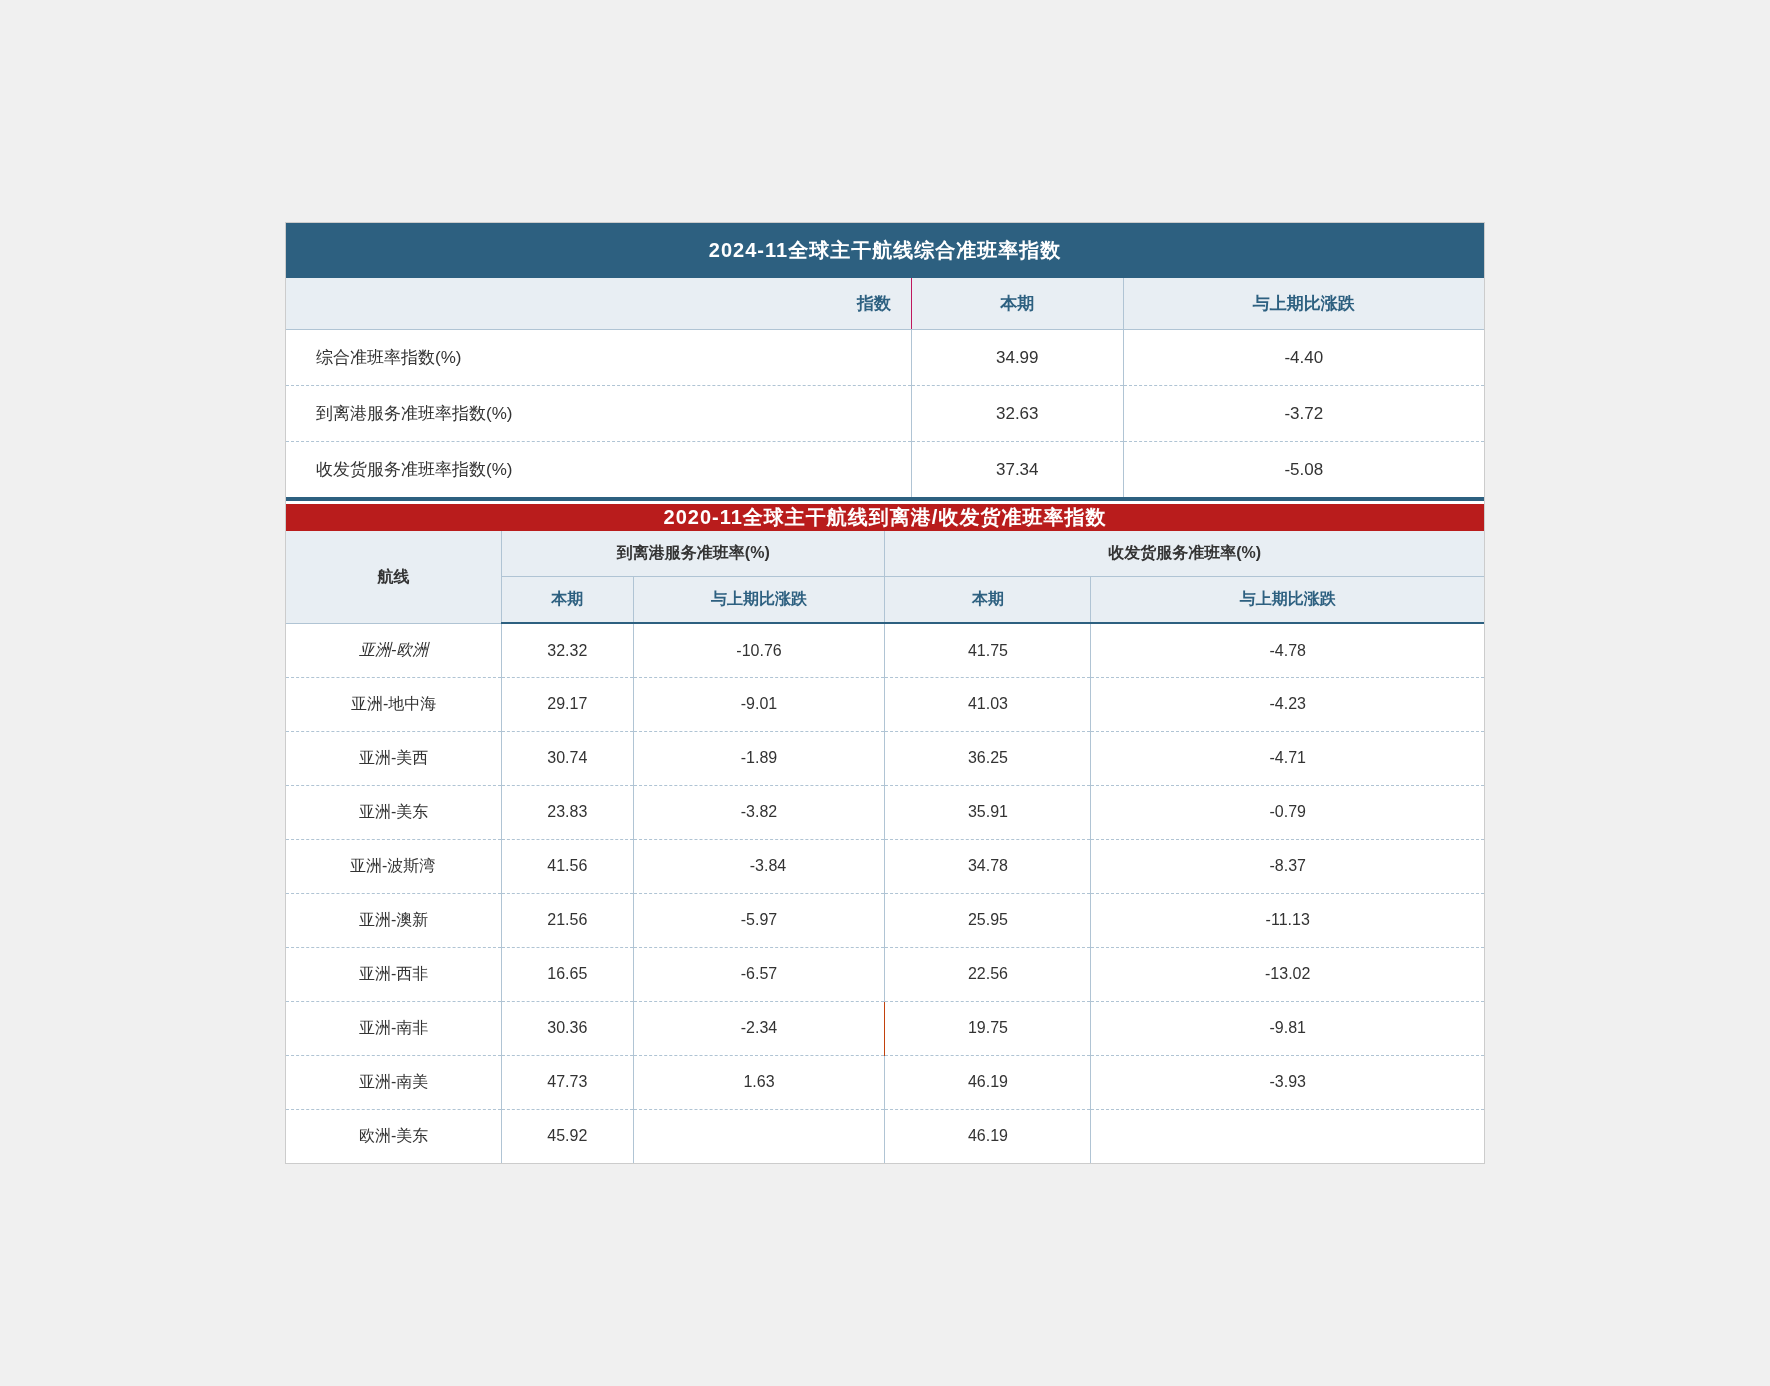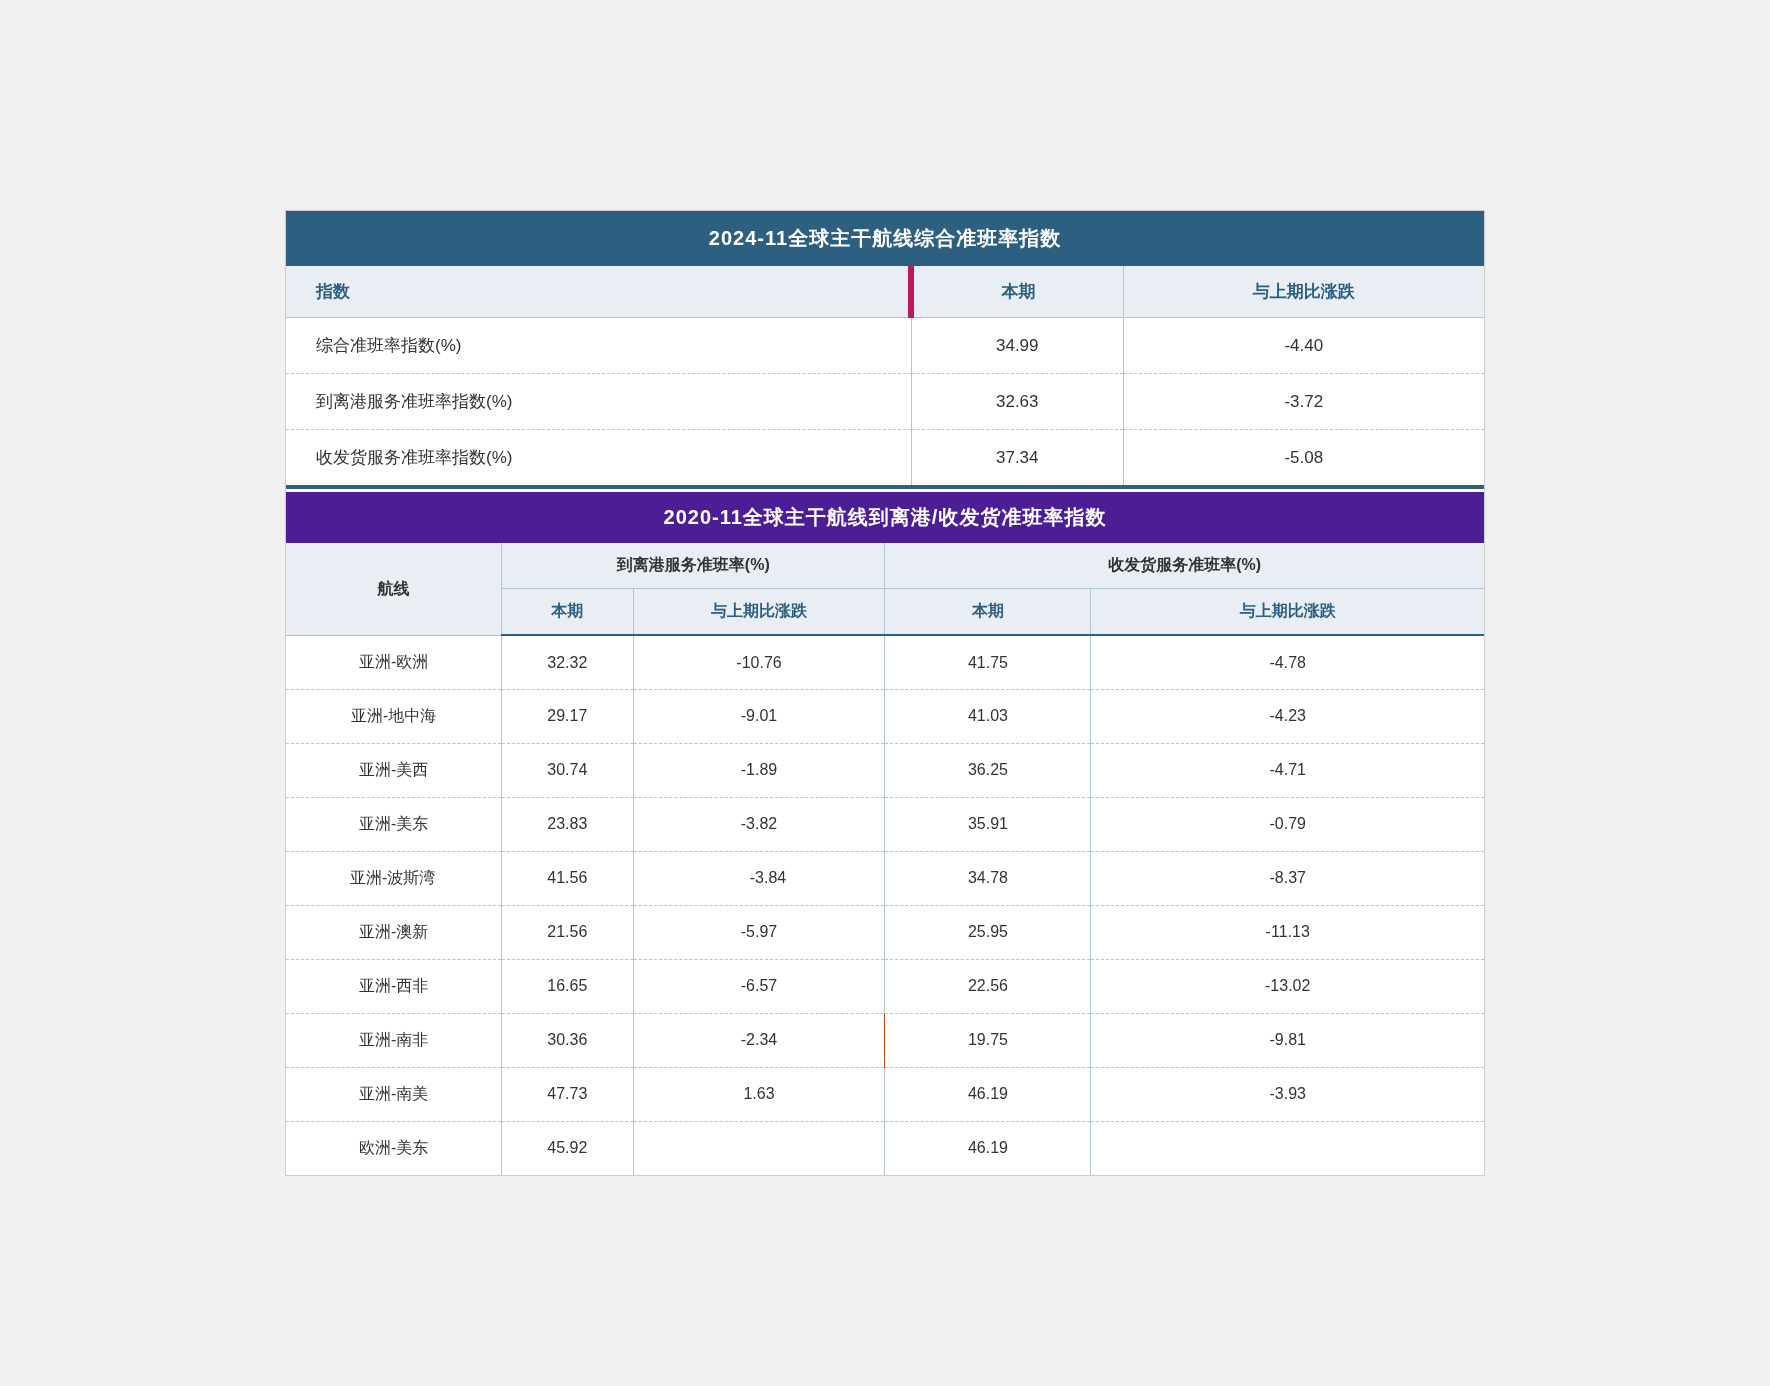--- a/index.html
+++ b/index.html
@@ -45,23 +45,23 @@
       background-color: #e8eef3;
       color: #2d6080;
       padding: 14px 20px;
       text-align: center;
       font-size: 17px;
       font-weight: bold;
       border-bottom: 1px solid #b0c4d4;
     }
 
     .top-table th:first-child {
-      text-align: left;
+      text-align: right;
       padding-left: 30px;
-      border-right: 6px solid #be185d;
+      border-right: 1px solid #be185d;
       margin-top: 41px;
     }
 
     .top-table td {
       padding: 16px 20px;
       text-align: center;
       font-size: 17px;
       color: #333333;
       border-bottom: 1px dashed #b0c4d4;
     }
@@ -73,24 +73,24 @@
       color: #333333;
       margin-left: 12px;
     }
 
     .top-table tr:last-child td {
       border-bottom: none;
     }
 
     
     .bottom-section-header {
-      background-color: #4c1d95;
+      background-color: #b91c1c;
       color: #ffffff;
       text-align: center;
-      padding: 12px 10px;
+      padding: 0 10px;
       font-size: 20px;
       font-weight: bold;
       letter-spacing: 1px;
       border-top: 3px solid #ffffff;
     }
 
     
     .bottom-table {
       width: 100%;
       border-collapse: collapse;
@@ -228,21 +228,21 @@
       </tr>
       <tr class="sub-header-row" id="sub-header-row">
       <th>本期</th>
           <th style="border-right: 1px solid rgb(176, 196, 212);">与上期比涨跌</th>
           <th>本期</th>
           <th>与上期比涨跌</th>
         </tr>
     </thead>
     <tbody id="bottom-table-body">
     <tr class="data-row">
-    <td style="text-align:center;">亚洲-欧洲</td>
+    <td style="text-align:center;font-style:italic;">亚洲-欧洲</td>
     <td>32.32</td>
     <td style="border-right:1px solid #b0c4d4;">-10.76</td>
     <td>41.75</td>
     <td>-4.78</td>
   </tr>
         <tr class="data-row">
     <td style="text-align:center;">亚洲-地中海</td>
     <td>29.17</td>
     <td style="border-right:1px solid #b0c4d4;">-9.01</td>
     <td>41.03</td>

